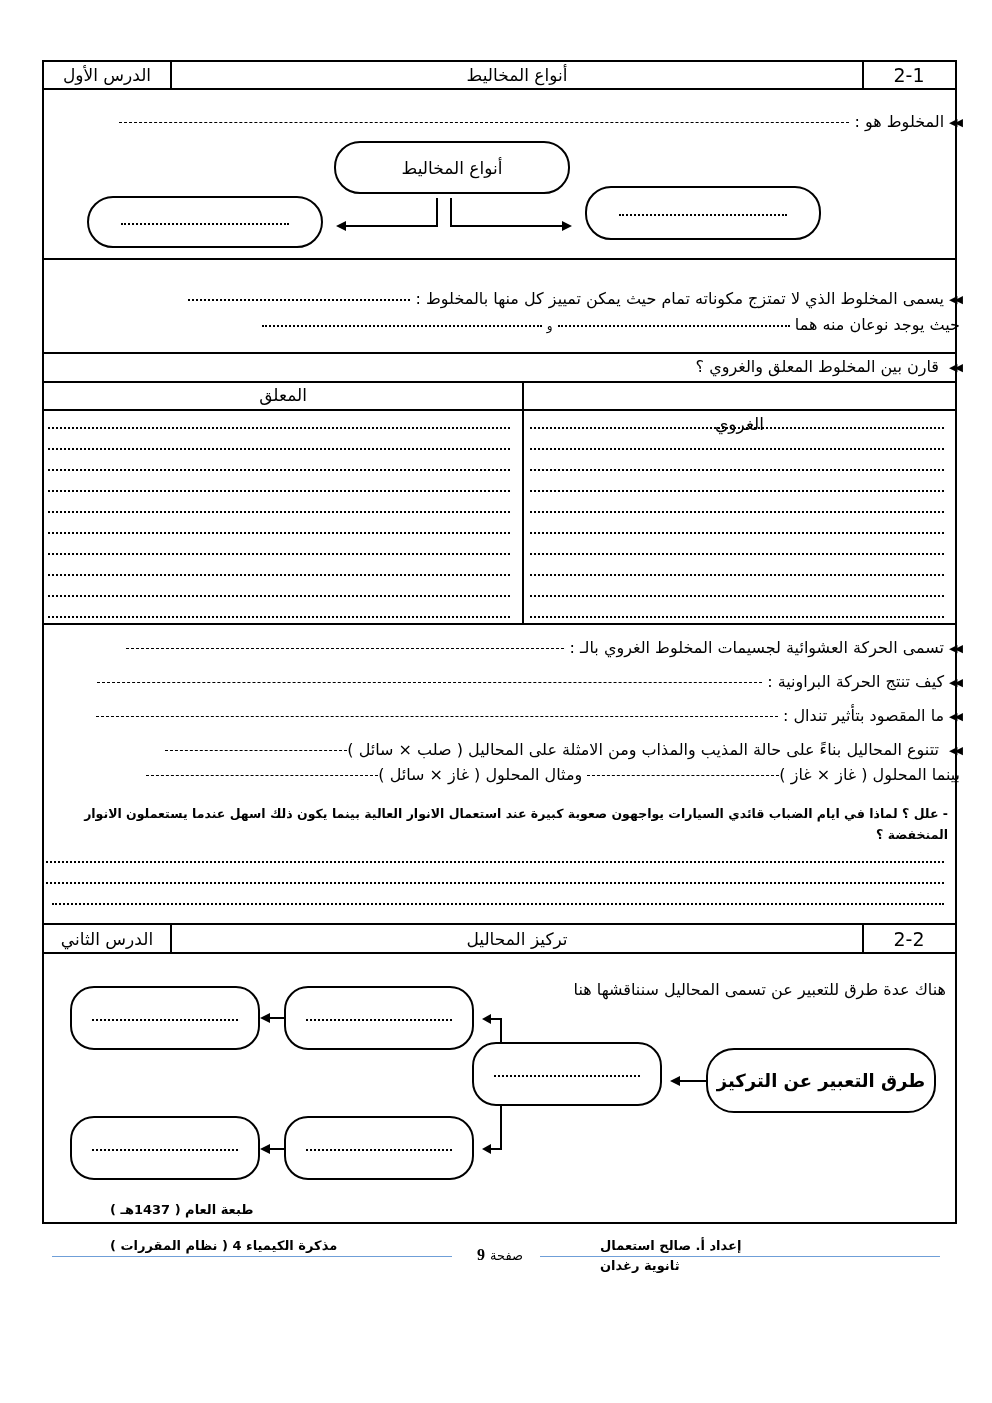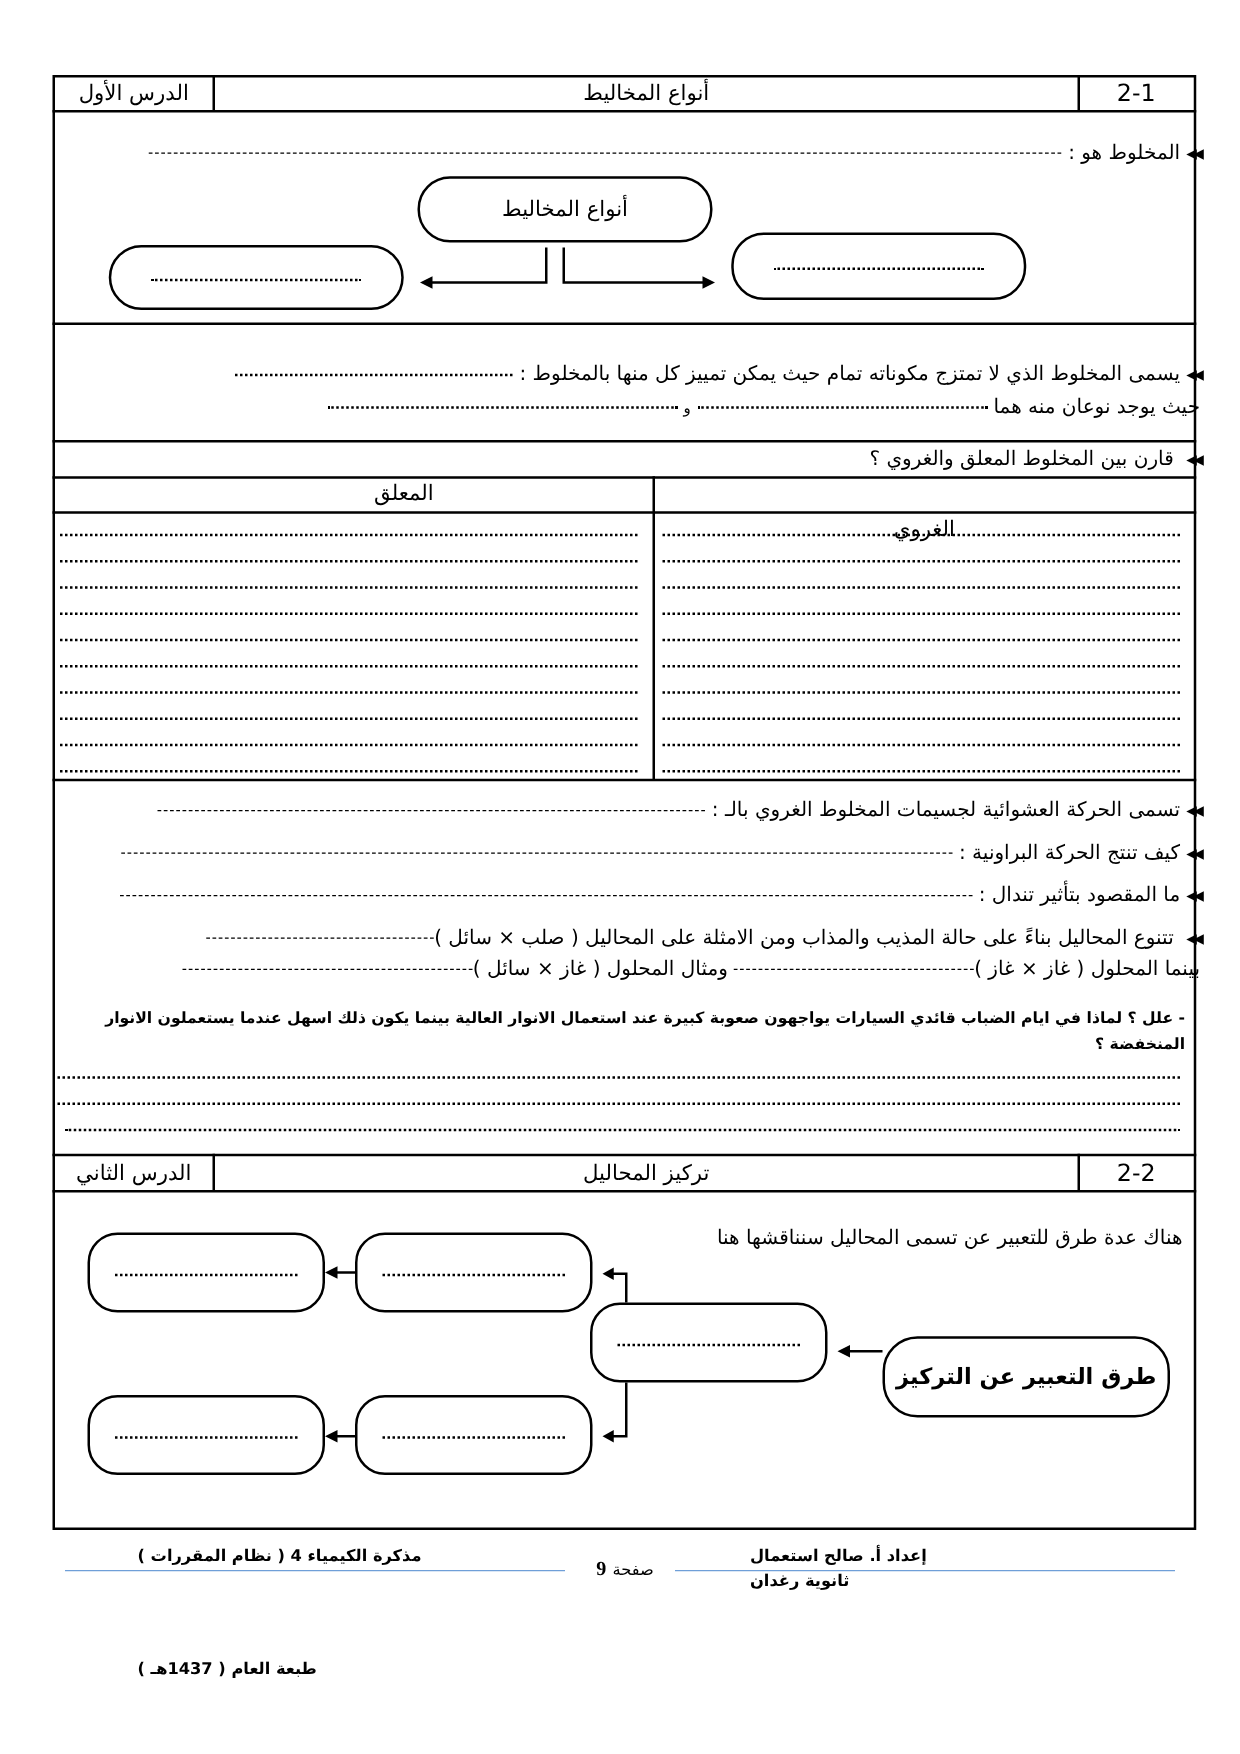--- a/index.html
+++ b/index.html
@@ -82,21 +82,21 @@
 
 <div class="hline" style="top:352px;"></div>
 
 <div class="line-text" style="top:356px;">
   <span class="bullet">◀◀</span> <span>قارن بين المخلوط المعلق والغروي ؟</span>
 </div>
 
 <div class="hline" style="top:381px;"></div>
 <div class="vline" style="left:522px; top:381px; height:243px;"></div>
 <div class="col-head" style="left:524px; top:382px; width:431px;margin-top:29px;">الغروي</div>
-<div class="col-head" style="left:56px; top:382px; width:478px;padding-left:28px;">المعلق</div>
+<div class="col-head" style="left:44px; top:382px; width:478px;">المعلق</div>
 <div class="hline" style="top:409px;"></div>
 
 <div id="compare-rows">
     <div class="dotrow" style="left: 48px; width: 462px; top: 427px;"></div>
     <div class="dotrow" style="left: 530px; width: 414px; top: 427px;"></div>
     <div class="dotrow" style="left: 48px; width: 462px; top: 448px;"></div>
     <div class="dotrow" style="left: 530px; width: 414px; top: 448px;"></div>
     <div class="dotrow" style="left: 48px; width: 462px; top: 469px;"></div>
     <div class="dotrow" style="left: 530px; width: 414px; top: 469px;"></div>
     <div class="dotrow" style="left: 48px; width: 462px; top: 490px;"></div>
@@ -149,21 +149,21 @@
 <div class="hline" style="top:923px;"></div>
 <div class="vline" style="left:170px; top:923px; height:30px;"></div>
 <div class="vline" style="left:862px; top:923px; height:30px;"></div>
 <div class="hdr-text" style="left:44px; top:925px; width:126px;">الدرس الثاني</div>
 <div class="hdr-text" style="left:172px; top:925px; width:690px;">تركيز المحاليل</div>
 <div class="hdr-text" style="left:864px; top:925px; width:90px; font-size:19px;">2-2</div>
 <div class="hline" style="top:952px;"></div>
 
 <div class="line-text" style="top:979px; right:46px;">هناك عدة طرق للتعبير عن تسمى المحاليل سنناقشها هنا</div>
 
-<div class="pill" style="left:706px; top:1048px; width:230px; height:65px; border-radius:28px;margin-top:21px;">
+<div class="pill" style="left:706px; top:1048px; width:230px; height:65px; border-radius:28px;">
   <span class="pill-label" style="font-weight:bold; font-size:18px;">طرق التعبير عن التركيز</span>
 </div>
 <div class="pill" style="left:472px; top:1042px; width:190px; height:64px; border-radius:24px;">
   <span class="pill-dots" style="width:78%;"></span>
 </div>
 <div class="pill" style="left:284px; top:986px; width:190px; height:64px; border-radius:24px;">
   <span class="pill-dots" style="width:78%;"></span>
 </div>
 <div class="pill" style="left:70px; top:986px; width:190px; height:64px; border-radius:24px;">
   <span class="pill-dots" style="width:78%;"></span>
@@ -193,13 +193,13 @@
 
 <div class="footer-rule" style="left:52px; top:1256px; width:400px;"></div>
 <div class="footer-rule" style="left:540px; top:1256px; width:400px;"></div>
 <div class="footer-text" style="left:600px; top:1238px; width:280px;">إعداد أ. صالح استعمال</div>
 <div class="footer-text" style="left:600px; top:1258px; width:280px;">ثانوية رغدان</div>
 <div class="abs" style="left:460px; top:1245px; width:80px; text-align:center; direction:rtl; white-space:nowrap;">
   <span style="font-size:13px;">صفحة</span>
   <span style="font-family:'Liberation Serif', serif; font-weight:bold; font-size:16px;">9</span>
 </div>
 <div class="footer-text" style="left:110px; top:1238px; width:290px;">مذكرة الكيمياء 4 (  نظام المقررات )</div>
-<div class="footer-text" style="left:110px; top:1328px; width:260px;">طبعة العام  ( 1437هـ )</div>
+<div class="footer-text" style="left:110px; top:1202px; width:260px;">طبعة العام  ( 1437هـ )</div>
 
 </body></html>

